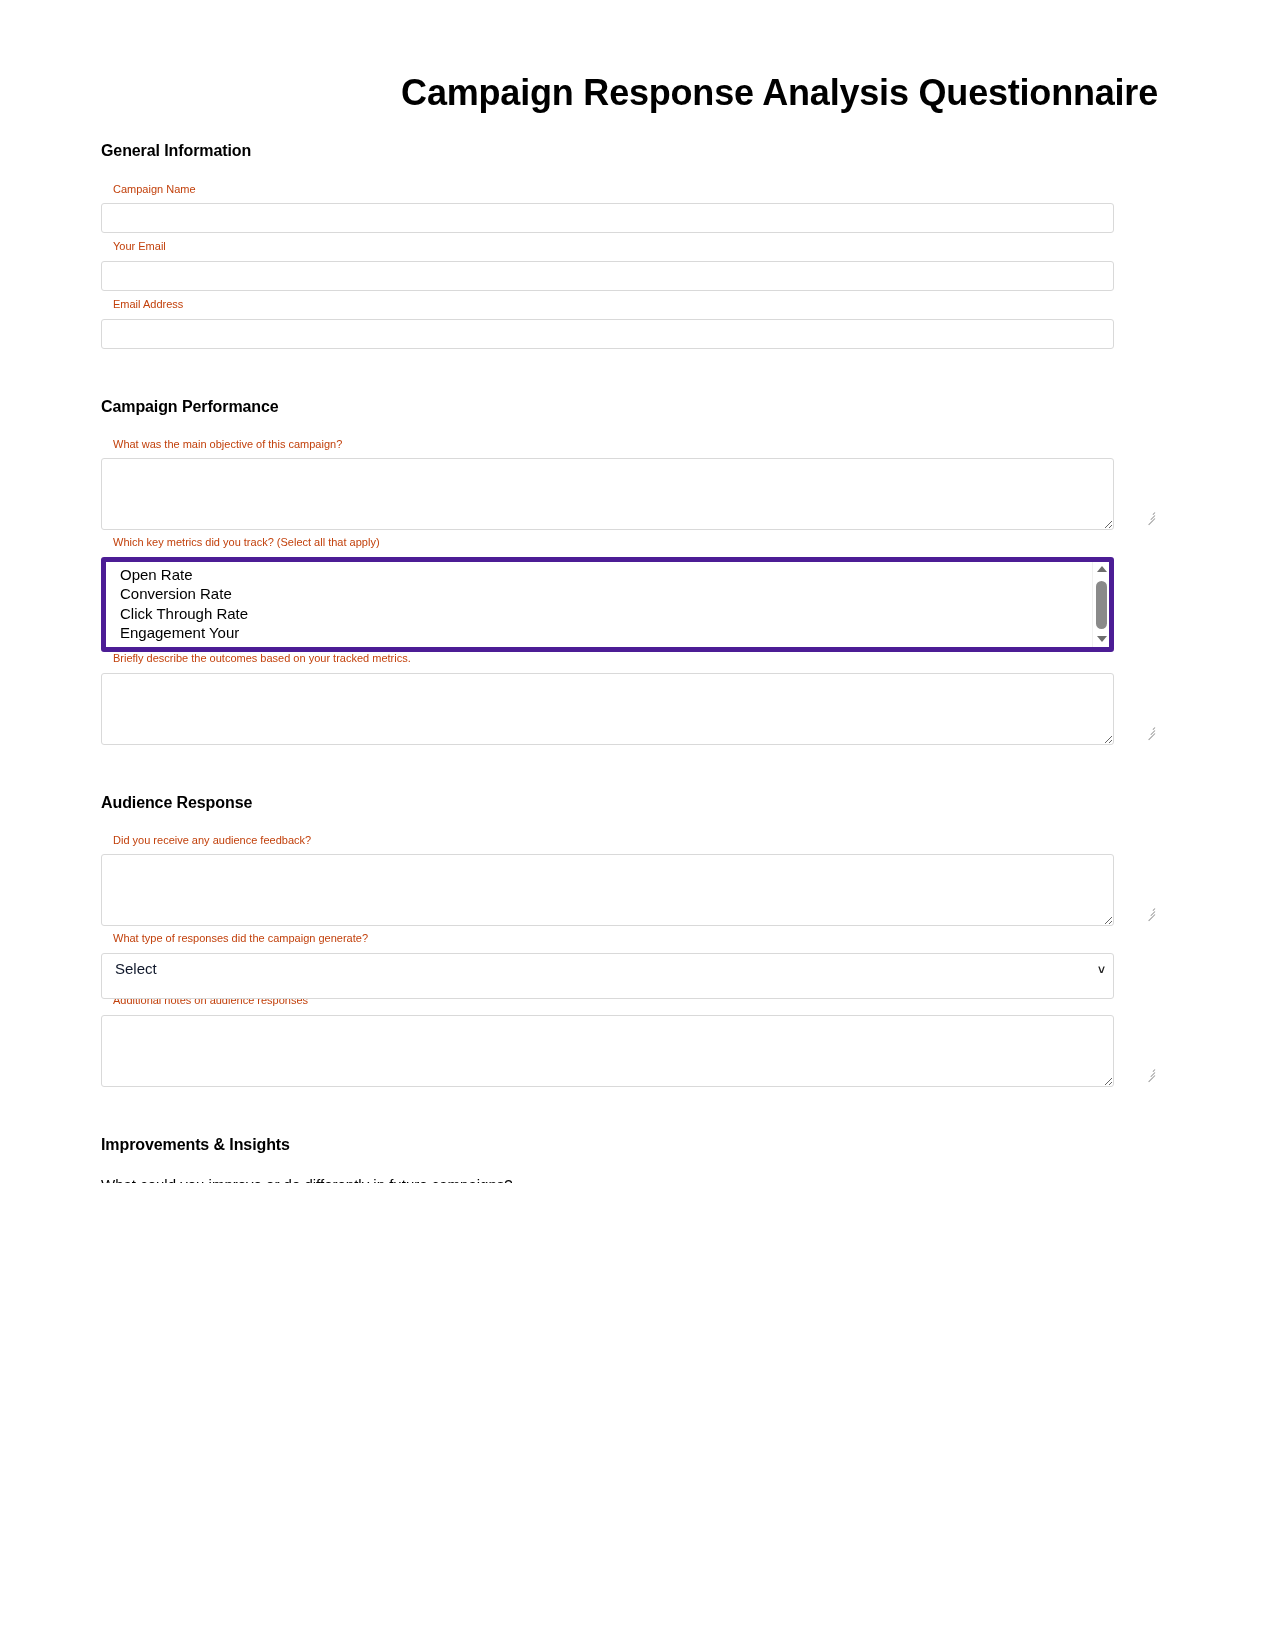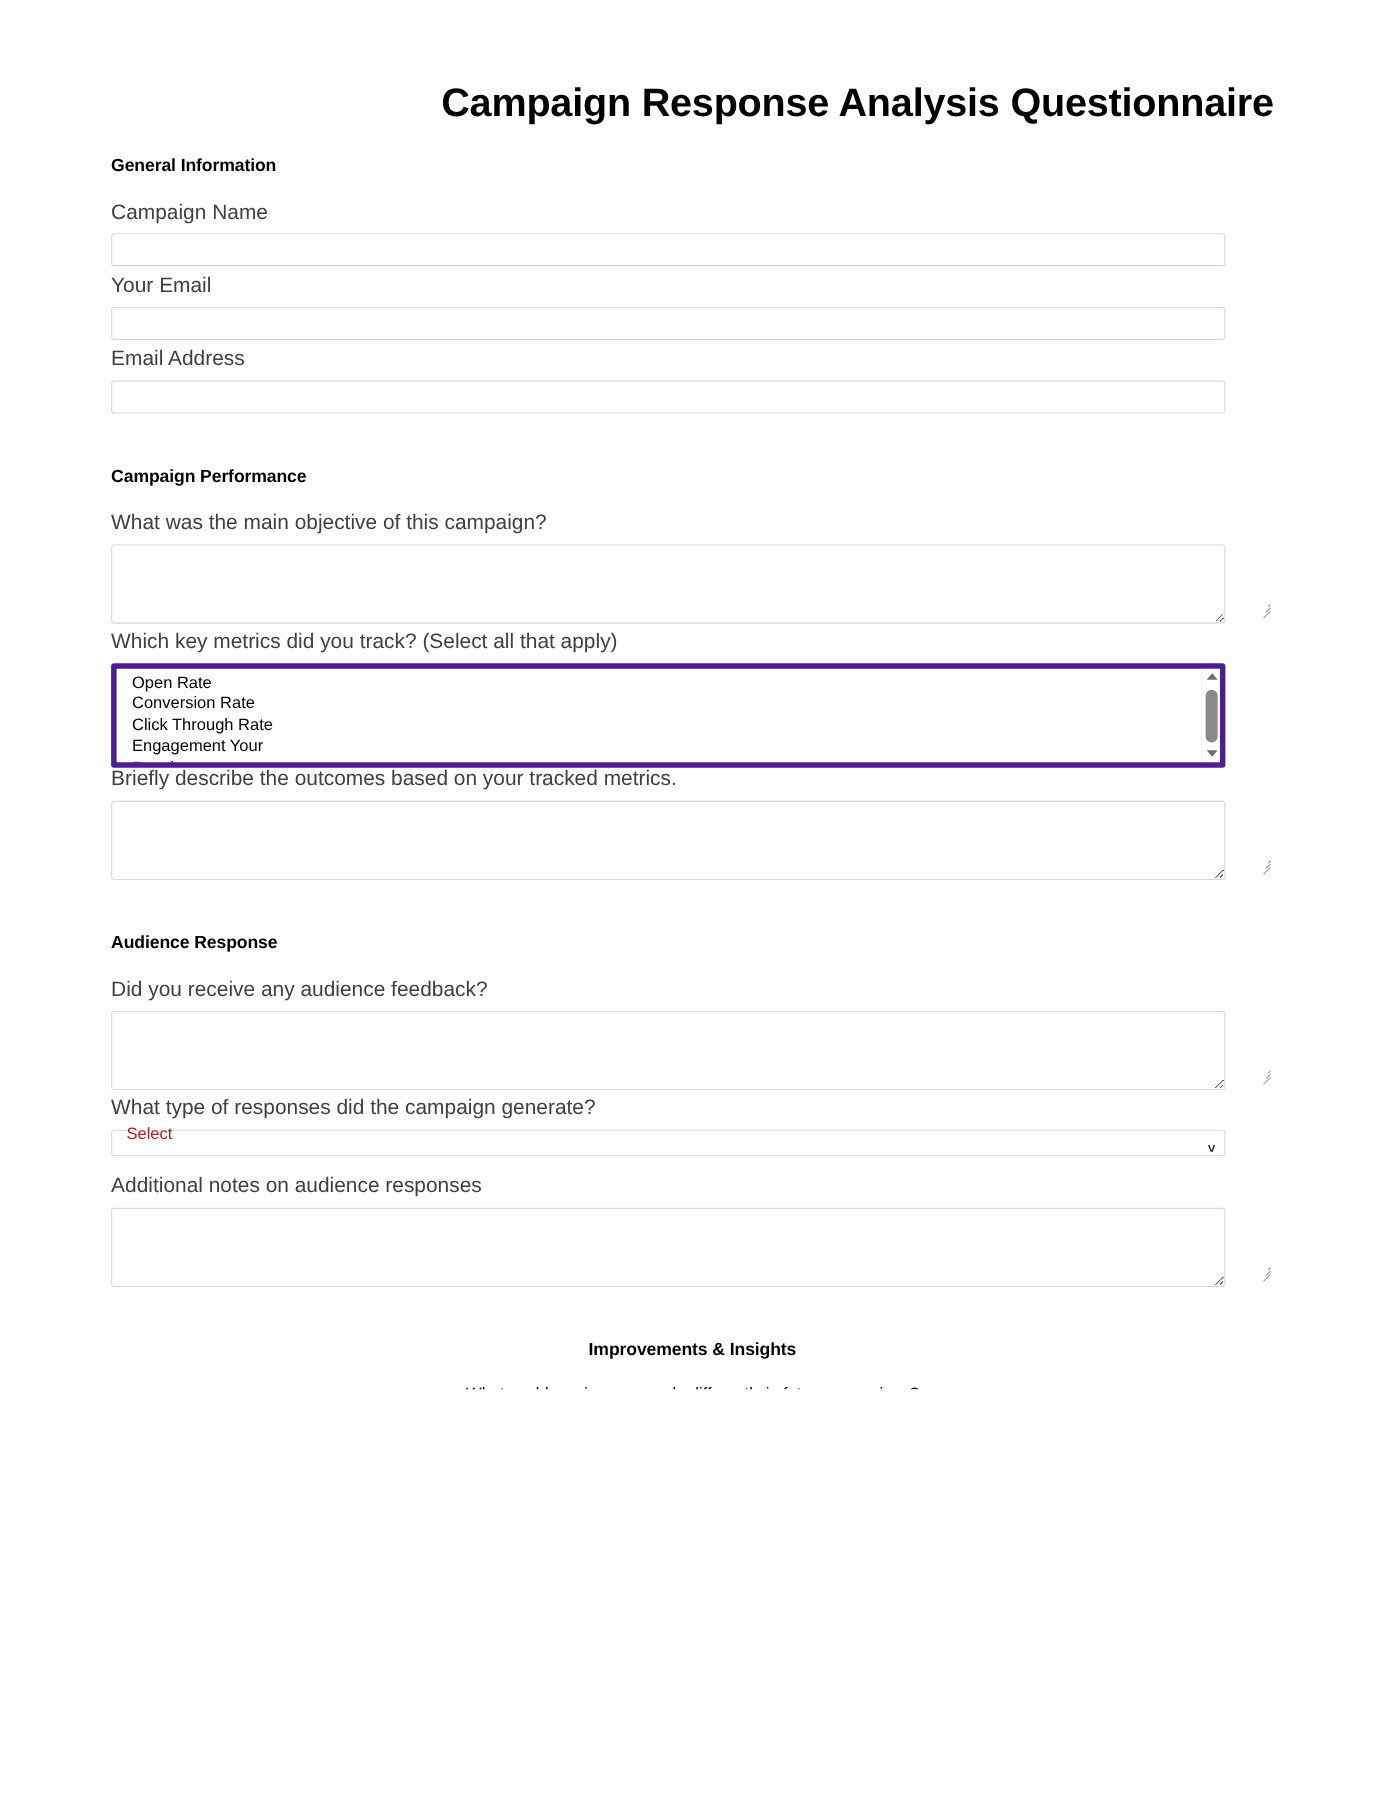--- a/index.html
+++ b/index.html
@@ -45,28 +45,28 @@
     font-size: 16px;
     font-weight: bold;
     line-height: 1.2;
     margin: 0 0 22px 0;
     letter-spacing: -0.1px;
   }
 
   .section { margin: 0; }
   .section.perf  { margin-top: 48px; }
   .section.aud   { margin-top: 48px; }
-  .section.impr  { margin-top: 48px; text-align: center; }
+  .section.impr  { margin-top: 48px; }
 
   .field-label {
     display: block;
-    font-size: 19px;
+    font-size: 11px;
     line-height: 1.15;
-    margin: 0 0 8px 0;
-    color: #404040;
+    margin: 0 0 8px 12px;
+    color: #c2410c;
   }
 
   .text-input {
     display: block;
     width: 1013px;
     height: 30px;
     padding: 4px 8px;
     font-family: "Liberation Sans", sans-serif;
     font-size: 15px;
     color: #000;
@@ -181,29 +181,29 @@
 
   
   .select-wrap {
     position: relative;
     width: 1013px;
     height: 34px;
     margin: 0 0 7px 0;
   }
   .select-box {
     width: 1013px;
-    height: 24px;
+    height: 46px;
     border: 1px solid #d9d9d9;
     border-radius: 3px;
     background: #ffffff;
     display: flex;
     align-items: center;
     padding: 0 26px 16px 13px;
     font-size: 15px;
-    color: #b91c1c;
+    color: #0f172a;
   }
   .select-chevron {
     position: absolute;
     right: 9px;
     top: 50%;
     transform: translateY(-50%);
     font-size: 12px;
     line-height: 1;
     color: #222;
     font-weight: bold;

